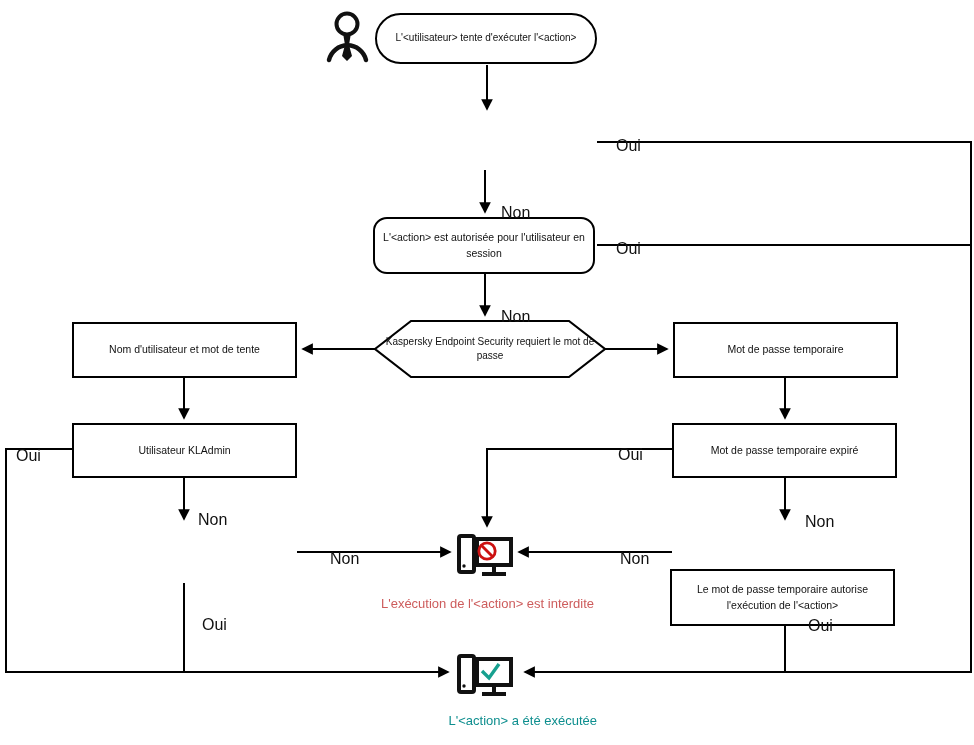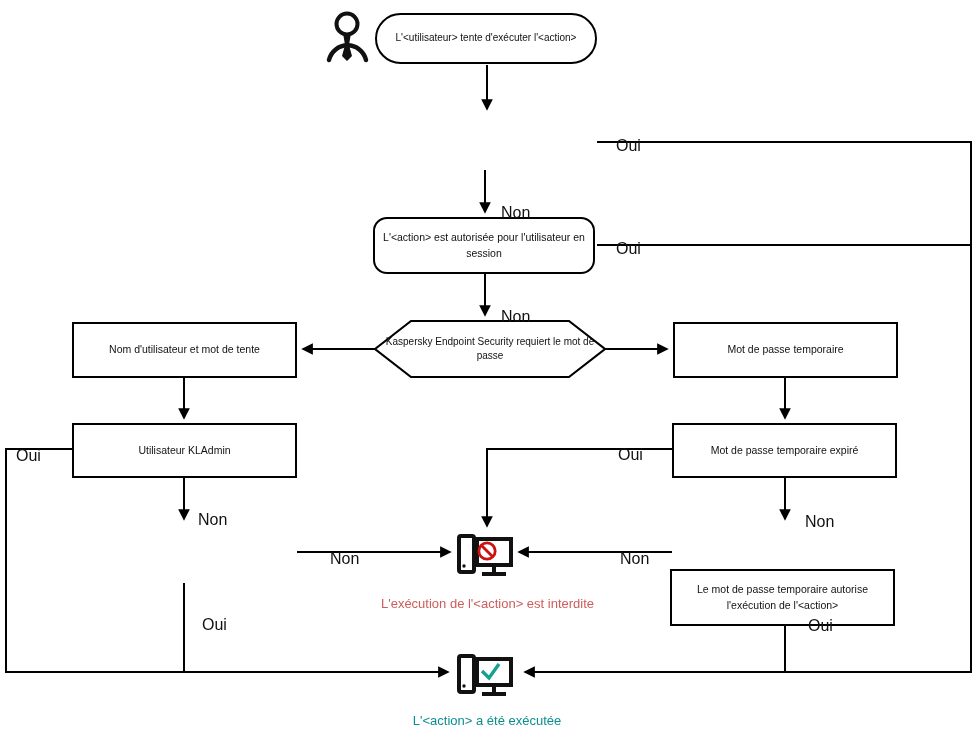--- a/index.html
+++ b/index.html
@@ -16,21 +16,21 @@
     z-index:2;
   }
   .oval{border-radius:27px;font-size:10px;padding:18px 5px;}
   .hex-text{
     position:absolute;display:flex;align-items:center;justify-content:center;
     text-align:center;font-size:10px;line-height:1.45;color:#111;z-index:2;
   }
   .edge-label{position:absolute;font-size:16px;color:#111;z-index:3;margin-top:24px;}
   .outcome{position:absolute;font-size:13px;text-align:center;z-index:3;}
   .outcome-denied{left:330px;top:596px;width:315px;color:#cd5c5c;}
-  .outcome-executed{left:377px;top:713px;width:220px;color:#0d8e8e;}
+  .outcome-executed{left:377px;top:713px;width:220px;color:#0d8e8e;text-align:right;}
 </style>
 </head>
 <body>
 
 <div class="canvas">
 
   <svg class="layer" width="974" height="745" viewBox="0 0 974 745">
     <defs>
       <marker id="ah" viewBox="0 0 10 10" refX="8.5" refY="5" markerWidth="5.8" markerHeight="5.8" orient="auto-start-reverse">
         <path d="M0,0 L10,5 L0,10 Z" fill="#000"></path>

